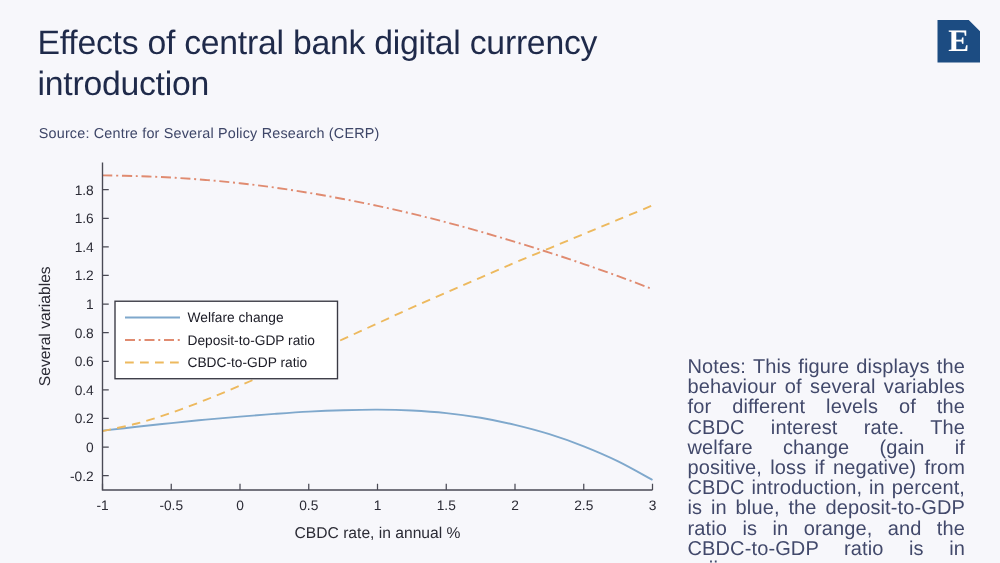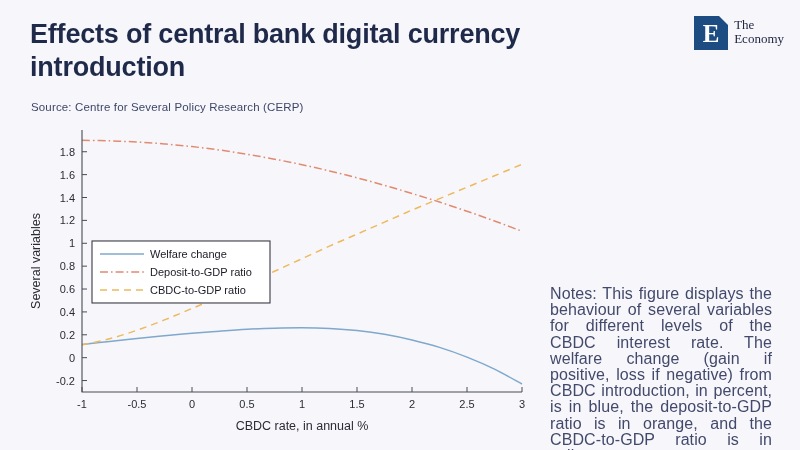--- a/index.html
+++ b/index.html
@@ -17,21 +17,21 @@
 
   
   #slide-title {
     position: absolute;
     left: 30px;
     top: 18px;
     width: 560px;
     font-size: 27px;
     line-height: 33px;
     color: #1f2a4a;
-    font-weight: 700;
+    font-weight: 400;
     letter-spacing: -0.2px;
   }
   #source-line {
     position: absolute;
     left: 31px;
     top: 101px;
     font-size: 11.5px;
     color: #3e4668;
     letter-spacing: 0.15px;
   }
@@ -125,24 +125,20 @@
 </head>
 <body>
 
 <div id="slide-title">Effects of central bank digital currency introduction</div>
 <div id="source-line">Source: Centre for Several Policy Research (CERP)</div>
 
 <div id="logo">
   <div id="logo-mark">
     <span class="letter">E</span>
     <span class="fold"></span>
-  </div>
-  <div id="logo-text">
-    <div>The</div>
-    <div>Economy</div>
   </div>
 </div>
 
 <div id="chart-figure">
   <svg id="chart-svg" width="520" height="320" viewBox="0 0 520 320">
     <g id="plot-series">
         <path d="M 60.00 224.52 C 64.58 224.00, 78.33 222.44, 87.50 221.43 C 96.67 220.42, 105.83 219.41, 115.00 218.46 C 124.17 217.50, 133.33 216.57, 142.50 215.71 C 151.67 214.85, 160.83 214.07, 170.00 213.31 C 179.17 212.54, 188.33 211.80, 197.50 211.13 C 206.67 210.47, 215.83 209.80, 225.00 209.30 C 234.17 208.81, 243.33 208.43, 252.50 208.16 C 261.67 207.89, 270.83 207.66, 280.00 207.70 C 289.17 207.74, 298.33 207.93, 307.50 208.39 C 316.67 208.85, 325.83 209.47, 335.00 210.45 C 344.17 211.42, 353.33 212.64, 362.50 214.22 C 371.67 215.81, 380.83 217.75, 390.00 219.94 C 399.17 222.14, 408.33 224.52, 417.50 227.38 C 426.67 230.24, 435.83 233.48, 445.00 237.10 C 454.17 240.73, 463.33 244.64, 472.50 249.12 C 481.67 253.60, 495.42 261.51, 500.00 263.99" stroke="#7fa8cc" class="series-line"></path>
         <path d="M 60.00 20.30 C 64.58 20.39, 78.33 20.58, 87.50 20.87 C 96.67 21.16, 105.83 21.50, 115.00 22.01 C 124.17 22.53, 133.33 23.20, 142.50 23.96 C 151.67 24.72, 160.83 25.58, 170.00 26.59 C 179.17 27.60, 188.33 28.74, 197.50 30.02 C 206.67 31.30, 215.83 32.73, 225.00 34.26 C 234.17 35.78, 243.33 37.44, 252.50 39.17 C 261.67 40.91, 270.83 42.70, 280.00 44.67 C 289.17 46.63, 298.33 48.77, 307.50 50.96 C 316.67 53.15, 325.83 55.42, 335.00 57.82 C 344.17 60.23, 353.33 62.76, 362.50 65.37 C 371.67 67.99, 380.83 70.71, 390.00 73.50 C 399.17 76.28, 408.33 79.12, 417.50 82.08 C 426.67 85.03, 435.83 88.09, 445.00 91.23 C 454.17 94.38, 463.33 97.62, 472.50 100.96 C 481.67 104.29, 495.42 109.54, 500.00 111.25" stroke="#e08b70" stroke-dasharray="8,3,1.6,3" class="series-line"></path>
         <path d="M 60.00 224.86 C 64.58 223.85, 78.33 221.24, 87.50 218.80 C 96.67 216.36, 105.83 213.36, 115.00 210.22 C 124.17 207.07, 133.33 203.54, 142.50 199.92 C 151.67 196.30, 160.83 192.39, 170.00 188.48 C 179.17 184.57, 188.33 180.57, 197.50 176.47 C 206.67 172.37, 215.83 168.08, 225.00 163.88 C 234.17 159.69, 243.33 155.49, 252.50 151.30 C 261.67 147.10, 270.83 142.91, 280.00 138.71 C 289.17 134.52, 298.33 130.23, 307.50 126.13 C 316.67 122.03, 325.83 118.12, 335.00 114.11 C 344.17 110.11, 353.33 106.10, 362.50 102.10 C 371.67 98.10, 380.83 94.00, 390.00 90.09 C 399.17 86.18, 408.33 82.46, 417.50 78.65 C 426.67 74.83, 435.83 71.02, 445.00 67.21 C 454.17 63.39, 463.33 59.58, 472.50 55.76 C 481.67 51.95, 495.42 46.23, 500.00 44.32" stroke="#edb95e" stroke-dasharray="7,5" class="series-line"></path>
       </g>

